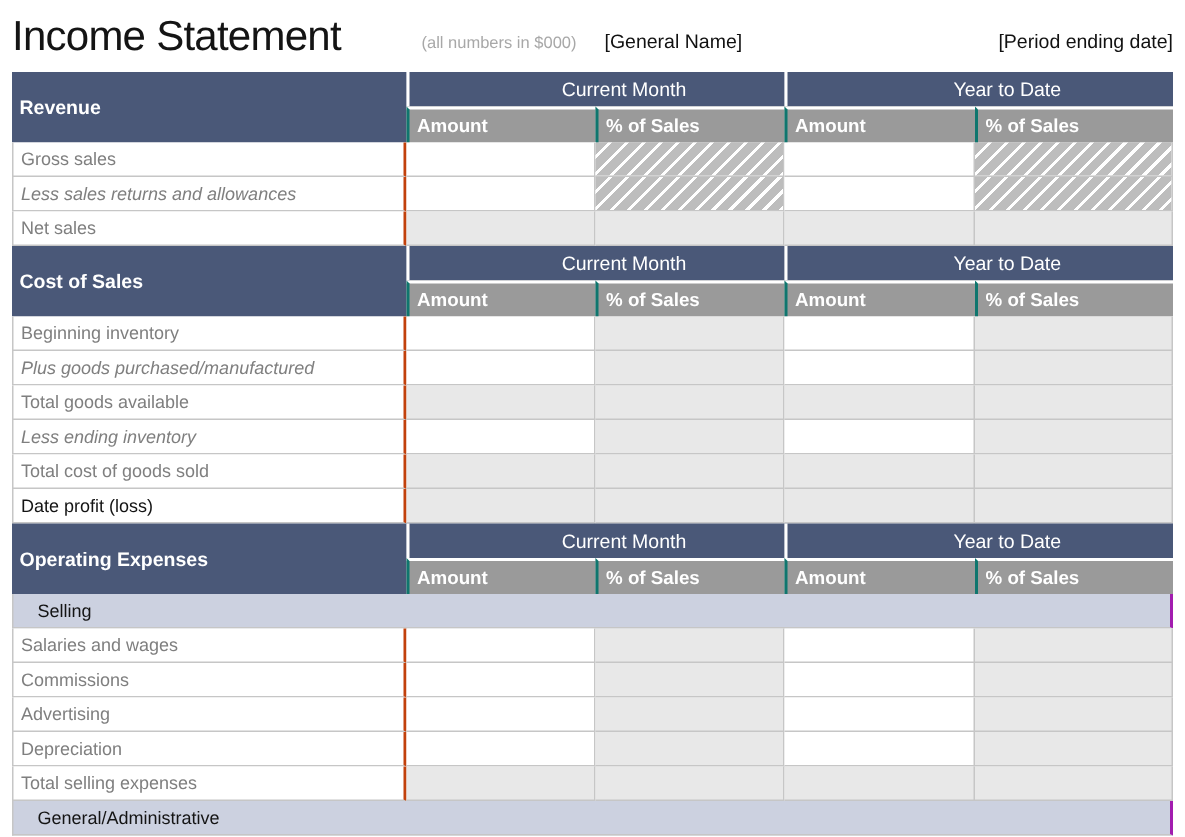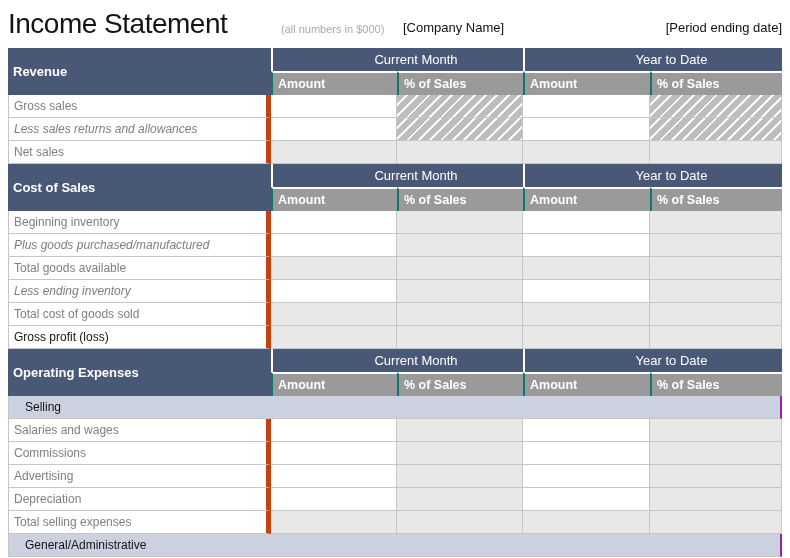--- a/index.html
+++ b/index.html
@@ -26,21 +26,21 @@
   tr.subsec-row   { height:23px; }
 
   .sec-label { background:#4a5878; color:#ffffff; font-weight:bold; font-size:13px;
                padding-left:5px; }
   .group   { background:#4a5878; color:#ffffff; font-weight:normal; font-size:13px;
              text-align:center; border-left:2px solid #ffffff;padding-left:36px; }
   .subhead { background:#9a9a9a; color:#ffffff; font-weight:bold; font-size:12.5px;
              padding-left:5px; border-left:2px solid #0f766e; border-top:2px solid #ffffff; }
 
   .rowlabel { background:#ffffff; color:#7f7f7f; padding-left:5px;
-              border-left:1px solid #c6c6c6; border-right:5px solid #c2410c;
+              border-left:1px solid #c6c6c6; border-right:2px solid #c2410c;
               border-bottom:1px solid #c6c6c6;margin-top:16px; }
   .rowlabel.italic { font-style:italic; }
   .rowlabel.emphasis { color:#141414; }
 
   .cell { border-right:1px solid #c6c6c6; border-bottom:1px solid #c6c6c6; }
   .cell.input    { background:#ffffff; }
   .cell.computed { background:#e8e8e8; }
   .cell.na { background:repeating-linear-gradient(135deg,
                #bdbdbd 0px, #bdbdbd 6px, #ffffff 6px, #ffffff 8px); }
 
@@ -49,21 +49,21 @@
                 border-bottom:1px solid #c6c6c6; }
 </style>
 </head>
 <body>
 
 <div class="page">
 
   <div class="titlebar">
     <div class="doc-title">Income Statement</div>
     <div class="doc-subtitle">(all numbers in $000)</div>
-    <div class="company">[Company Name]</div>
+    <div class="company">[General Name]</div>
     <div class="period">[Period ending date]</div>
   </div>
 
   <table>
     <colgroup>
       <col style="width:263px">
         <col style="width:126px">
         <col style="width:126px">
       <col style="width:127px">
         <col style="width:132px">
@@ -145,21 +145,21 @@
       <td class="cell computed"></td>
     </tr>
     <tr class="data-row">
       <td class="rowlabel">Total cost of goods sold</td>
       <td class="cell computed"></td>
       <td class="cell computed"></td>
       <td class="cell computed"></td>
       <td class="cell computed"></td>
     </tr>
     <tr class="data-row">
-      <td class="rowlabel emphasis">Gross profit (loss)</td>
+      <td class="rowlabel emphasis">Date profit (loss)</td>
       <td class="cell computed"></td>
       <td class="cell computed"></td>
       <td class="cell computed"></td>
       <td class="cell computed"></td>
     </tr>
 
     <tr class="group-row">
       <td class="sec-label" rowspan="2">Operating Expenses</td>
       <td class="group" colspan="2">Current Month</td>
       <td class="group" colspan="2">Year to Date</td>

